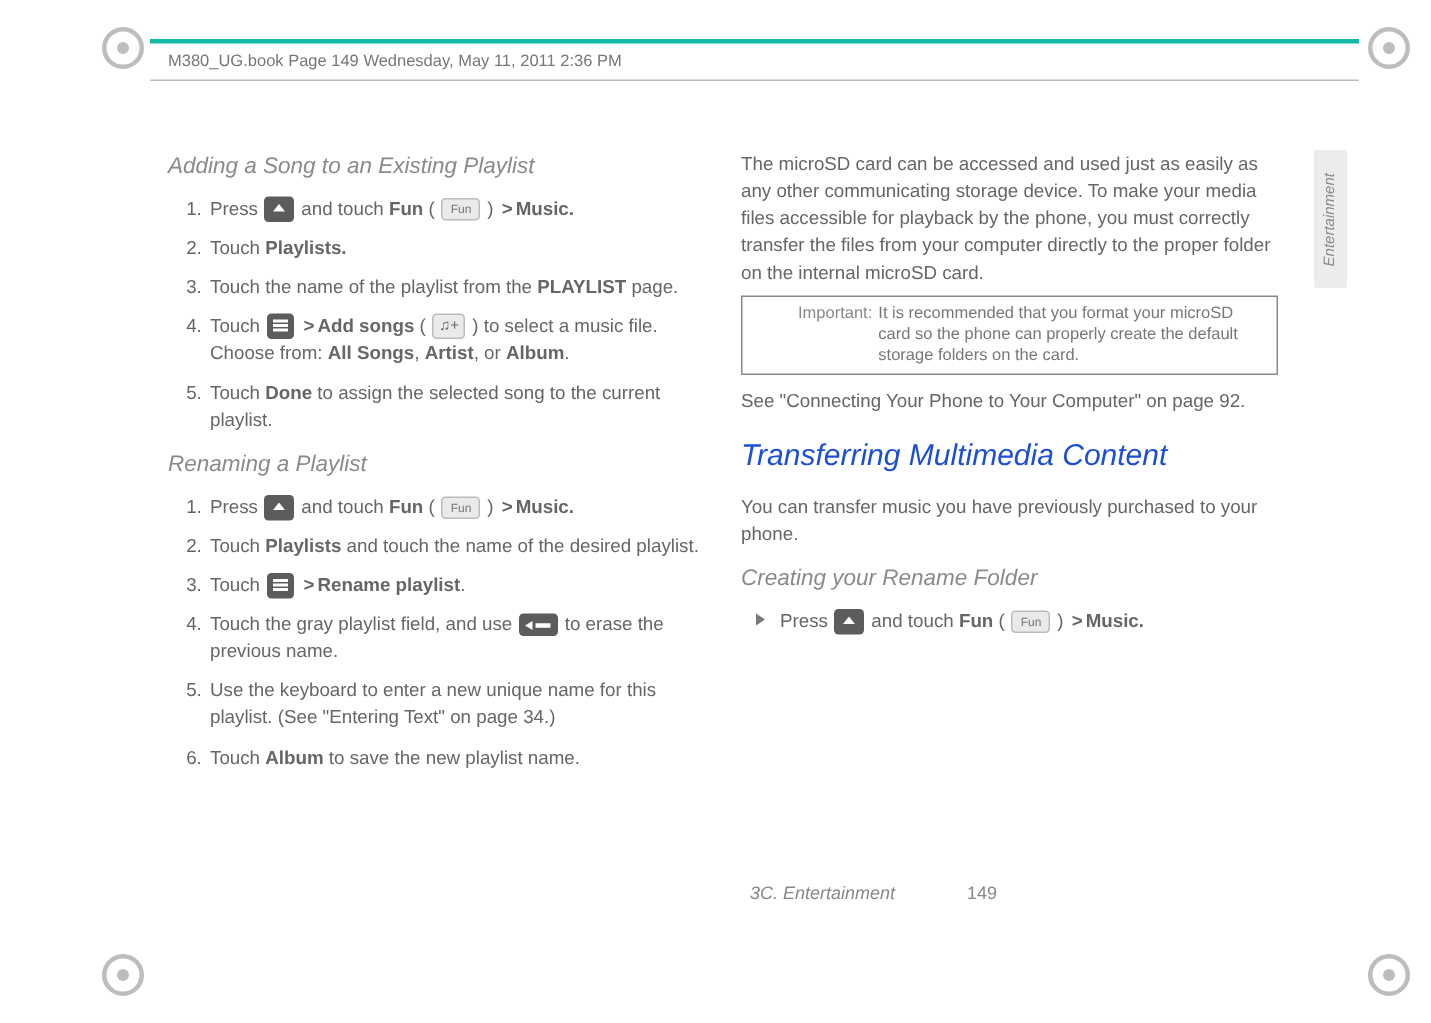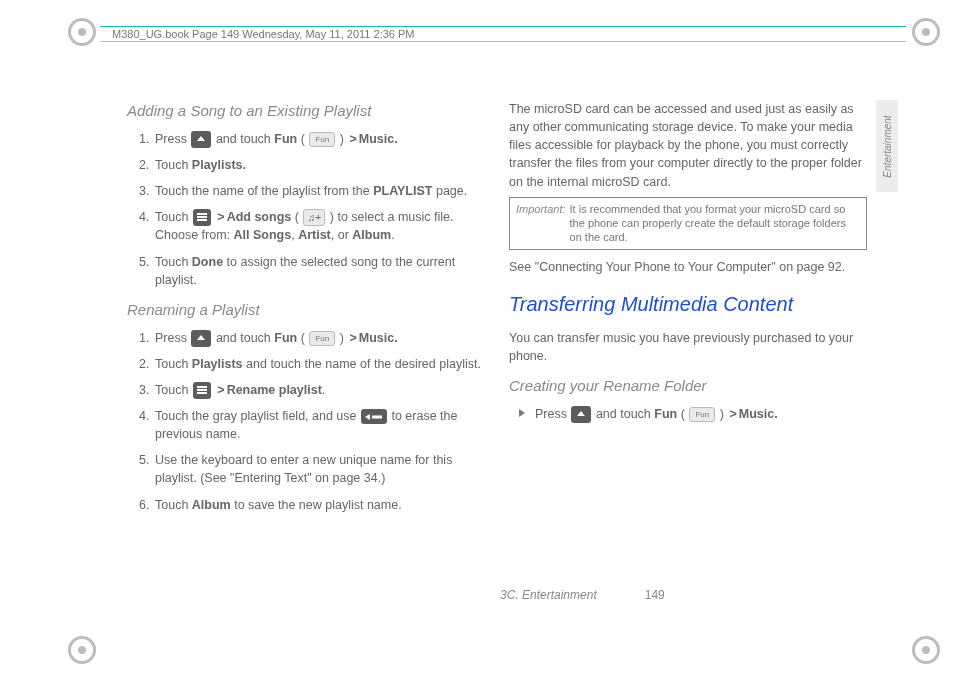--- a/index.html
+++ b/index.html
@@ -28,33 +28,33 @@
     background: #bdbdbd;
   }
   .ring-tl { top: 18px; left: 68px; }
   .ring-tr { top: 18px; right: 14px; }
   .ring-bl { bottom: 18px; left: 68px; }
   .ring-br { bottom: 18px; right: 14px; }
 
   .header-bar {
     position: absolute;
     left: 100px; right: 48px; top: 26px;
-    height: 16px;
-    border-top: 1px solid #14b8a6;
+    height: 28px;
+    border-top: 3px solid #14b8a6;
     border-bottom: 1px solid #bdbdbd;
     display: flex;
     align-items: center;
     padding-left: 12px;
     font-size: 11px;
     color: #777;
   }
 
   .page {
     position: absolute;
-    left: 127px; top: 100px;
+    left: 112px; top: 100px;
     width: 740px;
     height: 520px;
     display: flex;
     gap: 24px;
   }
   .col {
     flex: 1;
     font-size: 12.5px;
     line-height: 1.45;
     color: #666;
@@ -168,21 +168,21 @@
 
   .important-box {
     border: 1px solid #888;
     padding: 4px 6px;
     font-size: 11px;
     line-height: 1.3;
     display: flex;
     gap: 4px;
     margin: 6px 0 8px 0;
   }
-  .important-box .lbl { font-style: italic; color:#888; flex:0 0 auto; }
+  .important-box .lbl { color:#888; flex:0 0 auto;margin-left:31px; }
   .important-box .txt { flex:1; color:#777; }
 
   .bullet-step {
     display:flex;
     gap:10px;
     padding-left:10px;
     margin-top:4px;
   }
   .bullet-step .tri {
     width:0;height:0;

